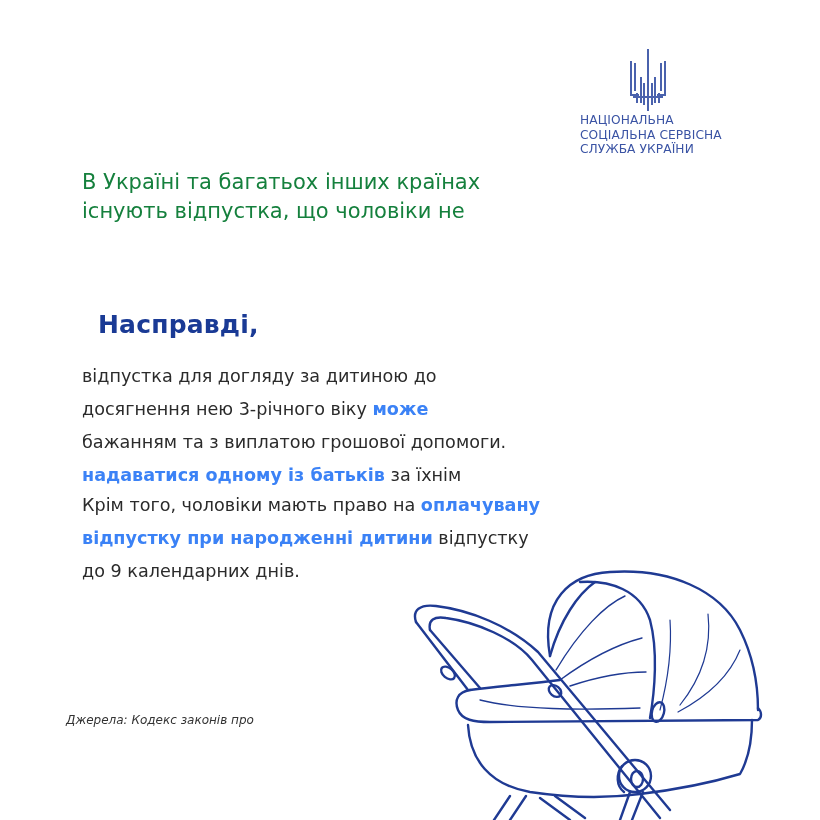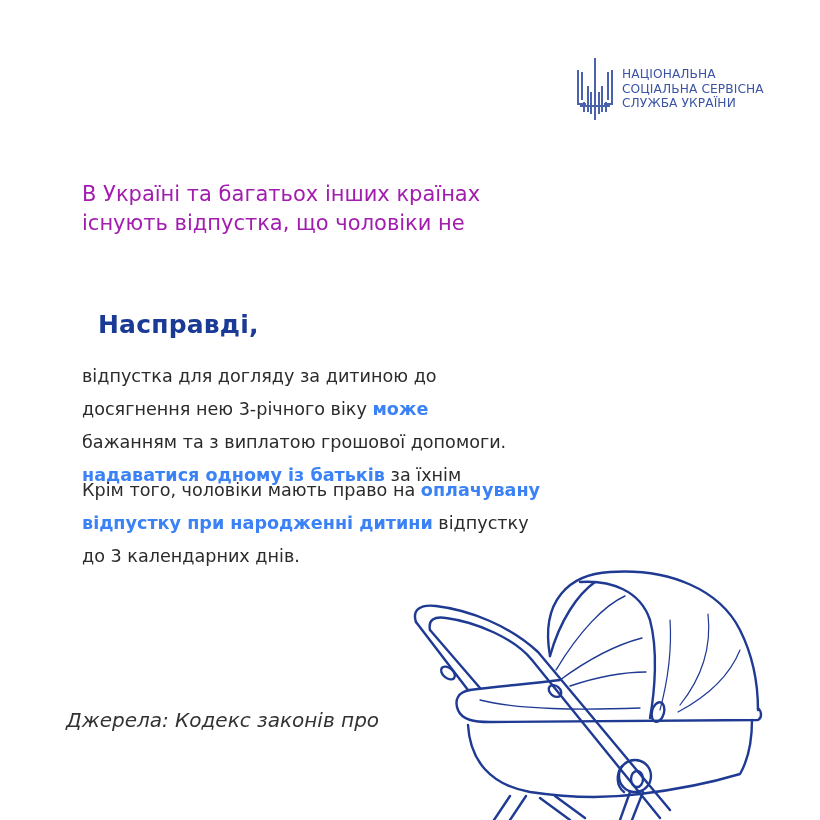--- a/index.html
+++ b/index.html
@@ -2,48 +2,48 @@
 <html><head>
   <meta charset="utf-8">
   <style>
     html, body { margin: 0; padding: 0; }
     body {
       width: 820px; height: 820px; background: #ffffff;
       position: relative; overflow: hidden;
       font-family: "DejaVu Sans", "Liberation Sans", sans-serif;
       color: #2b2b2b;
     }
-    .logo { position: absolute; left: 574px; top: 56px; display: flex; align-items: center; }
+    .logo { position: absolute; left: 574px; top: 47px; display: flex; align-items: center; flex-direction: column; }
     .logo svg { display: block; }
     .logo-text {
       margin-left: 6px; font-size: 12.2px; line-height: 14.5px; color: #3a53a4;
       font-weight: normal; letter-spacing: 0.1px;
     }
     .logo-text div { white-space: nowrap; }
     .intro {
-      position: absolute; left: 82px; top: 180px; width: 600px;
-      font-size: 21px; line-height: 29px; color: #a21caf;
+      position: absolute; left: 82px; top: 168px; width: 600px;
+      font-size: 21px; line-height: 29px; color: #15803d;
     }
     .intro div { white-space: nowrap; }
     .heading {
       position: absolute; left: 82px; top: 310px;
       font-size: 25px; font-weight: bold; color: #1a3a95;
       letter-spacing: 0.2px;
       margin-left: 16px;
     }
     .para {
       position: absolute; left: 82px; font-size: 17.6px; line-height: 25px; color: #2b2b2b;
     }
     .para div { white-space: nowrap; margin-top: 8px; }
     .para b { font-weight: bold; color: #3b82f6; }
     .p1 { top: 356px; }
-    .p2 { top: 470px; }
+    .p2 { top: 485px; }
     .source {
       position: absolute; left: 66px; top: 710px;
-      font-size: 20px; line-height: 20px; font-style: italic; color: #333333;
+      font-size: 12px; line-height: 20px; font-style: italic; color: #333333;
     }
     .source div { white-space: nowrap; }
     .stroller { position: absolute; left: 410px; top: 560px; }
   </style>
 </head>
 <body>
 
 <div class="logo">
   <svg width="42" height="66" viewBox="0 0 42 66">
     <g fill="none" stroke="#4a62ad" stroke-width="2">
@@ -78,21 +78,21 @@
 <div class="para p1">
   <div>відпустка для догляду за дитиною до</div>
   <div><span>досягнення нею 3-річного віку </span><b>може</b></div>
   <div>бажанням та з виплатою грошової допомоги.</div>
   <div><b>надаватися одному із батьків</b><span> за їхнім</span></div>
 </div>
 
 <div class="para p2">
   <div><span>Крім того, чоловіки мають право на </span><b>оплачувану</b></div>
   <div><b>відпустку при народженні дитини</b><span> відпустку</span></div>
-  <div>до 3 календарних днів.</div>
+  <div>до 9 календарних днів.</div>
 </div>
 
 <div class="source">
   <div>Джерела: Кодекс законів про</div>
 </div>
 
 <svg class="stroller" width="410" height="260" viewBox="0 0 410 260">
   <g fill="none" stroke="#1f3a93" stroke-width="2.4" stroke-linecap="round" stroke-linejoin="round">
 
     <path d="M6 62 C2 50 10 44 26 46 C60 50 100 66 128 92 L 260 250"></path>

